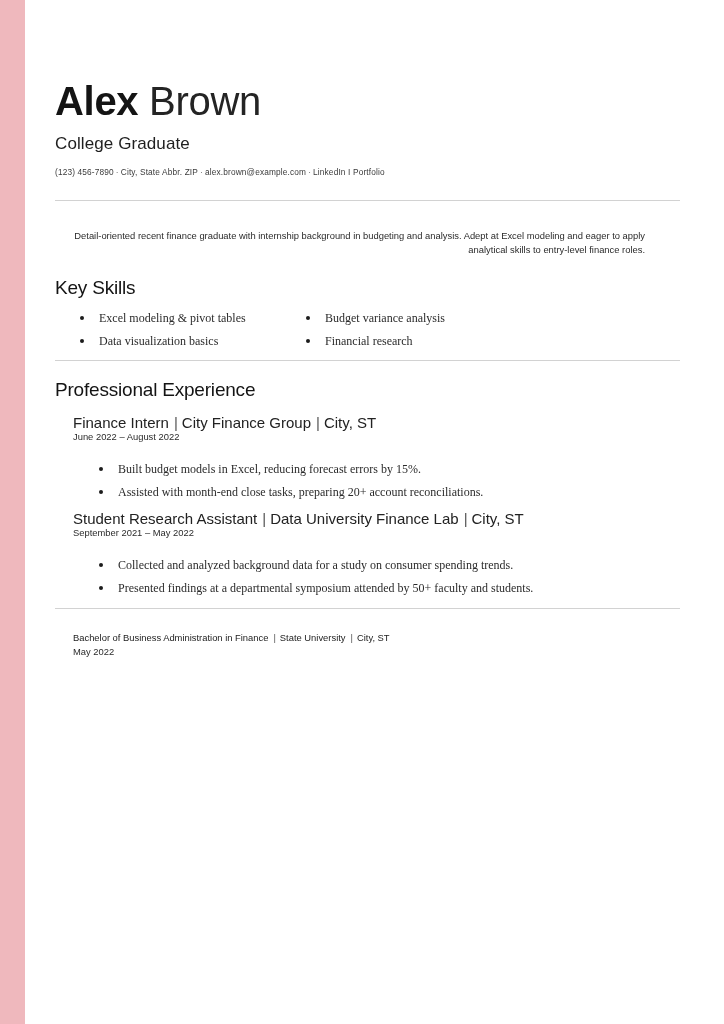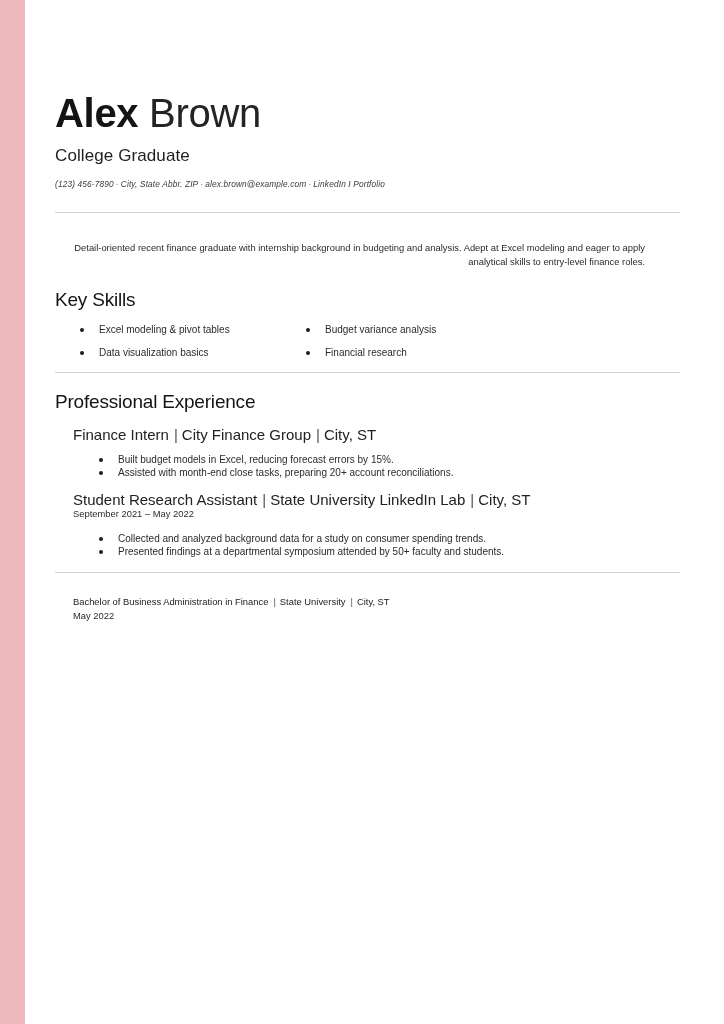--- a/index.html
+++ b/index.html
@@ -29,21 +29,21 @@
     left: 0;
     top: 0;
     width: 25px;
     height: 1024px;
     background: #efb8bd;
   }
 
   .content {
     position: absolute;
     left: 55px;
-    top: 12px;
+    top: 0;
     width: 625px;
   }
 
   
   .name-line {
     margin-top: 78px;
     font-size: 40px;
     line-height: 46px;
     letter-spacing: -0.3px;
     color: #141414;
@@ -66,21 +66,20 @@
     letter-spacing: 0.1px;
   }
 
   .contact-line {
     margin-top: 12px;
     font-size: 8.3px;
     line-height: 12px;
     color: #3a3a3a;
     letter-spacing: 0.15px;
     white-space: nowrap;
-    font-style: italic;
   }
   .contact-sep {
     padding: 0 2px;
     color: #6a6a6a;
   }
 
   
   .rule {
     height: 1px;
     background: #d2d2d2;
@@ -117,23 +116,24 @@
     margin-top: 12px;
     display: grid;
     grid-template-columns: 226px 1fr;
     row-gap: 11px;
     padding-left: 25px;
     box-sizing: border-box;
   }
   .bullet-item {
     position: relative;
     padding-left: 19px;
-    font-size: 10px;
+    font-size: 12px;
     line-height: 12px;
     color: #2b2b2b;
+    font-family: Liberation Serif, serif;
   }
   .bullet-item::before {
     content: "";
     position: absolute;
     left: 0;
     top: 4px;
     width: 4px;
     height: 4px;
     border-radius: 50%;
     background: #1c1c1c;
@@ -152,25 +152,25 @@
     color: #555555;
   }
   .job-dates {
     font-size: 9.4px;
     line-height: 13px;
     color: #2b2b2b;
     padding-left: 18px;
     margin-top: 1px;
   }
   .job-bullets {
-    margin-top: 13px;
+    margin-top: 20px;
     padding-left: 44px;
     display: flex;
     flex-direction: column;
-    row-gap: 1px;
+    row-gap: 11px;
   }
 
   
   .edu { margin-top: 22px; }
   .edu-heading {
     font-size: 9.4px;
     line-height: 13px;
     color: #222222;
     padding-left: 18px;
   }
@@ -209,28 +209,29 @@
       <div class="bullet-item">Data visualization basics</div>
       <div class="bullet-item">Financial research</div>
     </div>
 
     <div class="rule rule-skills"></div>
 
     <div class="section-title st-exp">Professional Experience</div>
 
     <div class="job">
       <div class="job-heading"><span>Finance Intern</span><span class="job-sep">|</span><span>City Finance Group</span><span class="job-sep">|</span><span>City, ST</span></div>
+      <div class="job-dates">June 2022 – August 2022</div>
       <div class="job-bullets">
         <div class="bullet-item">Built budget models in Excel, reducing forecast errors by 15%.</div>
         <div class="bullet-item">Assisted with month-end close tasks, preparing 20+ account reconciliations.</div>
       </div>
     </div>
 
     <div class="job">
-      <div class="job-heading"><span>Student Research Assistant</span><span class="job-sep">|</span><span>State University LinkedIn Lab</span><span class="job-sep">|</span><span>City, ST</span></div>
+      <div class="job-heading"><span>Student Research Assistant</span><span class="job-sep">|</span><span>Data University Finance Lab</span><span class="job-sep">|</span><span>City, ST</span></div>
       <div class="job-dates">September 2021 – May 2022</div>
       <div class="job-bullets">
         <div class="bullet-item">Collected and analyzed background data for a study on consumer spending trends.</div>
         <div class="bullet-item">Presented findings at a departmental symposium attended by 50+ faculty and students.</div>
       </div>
     </div>
 
     <div class="rule rule-exp"></div>
 
 

